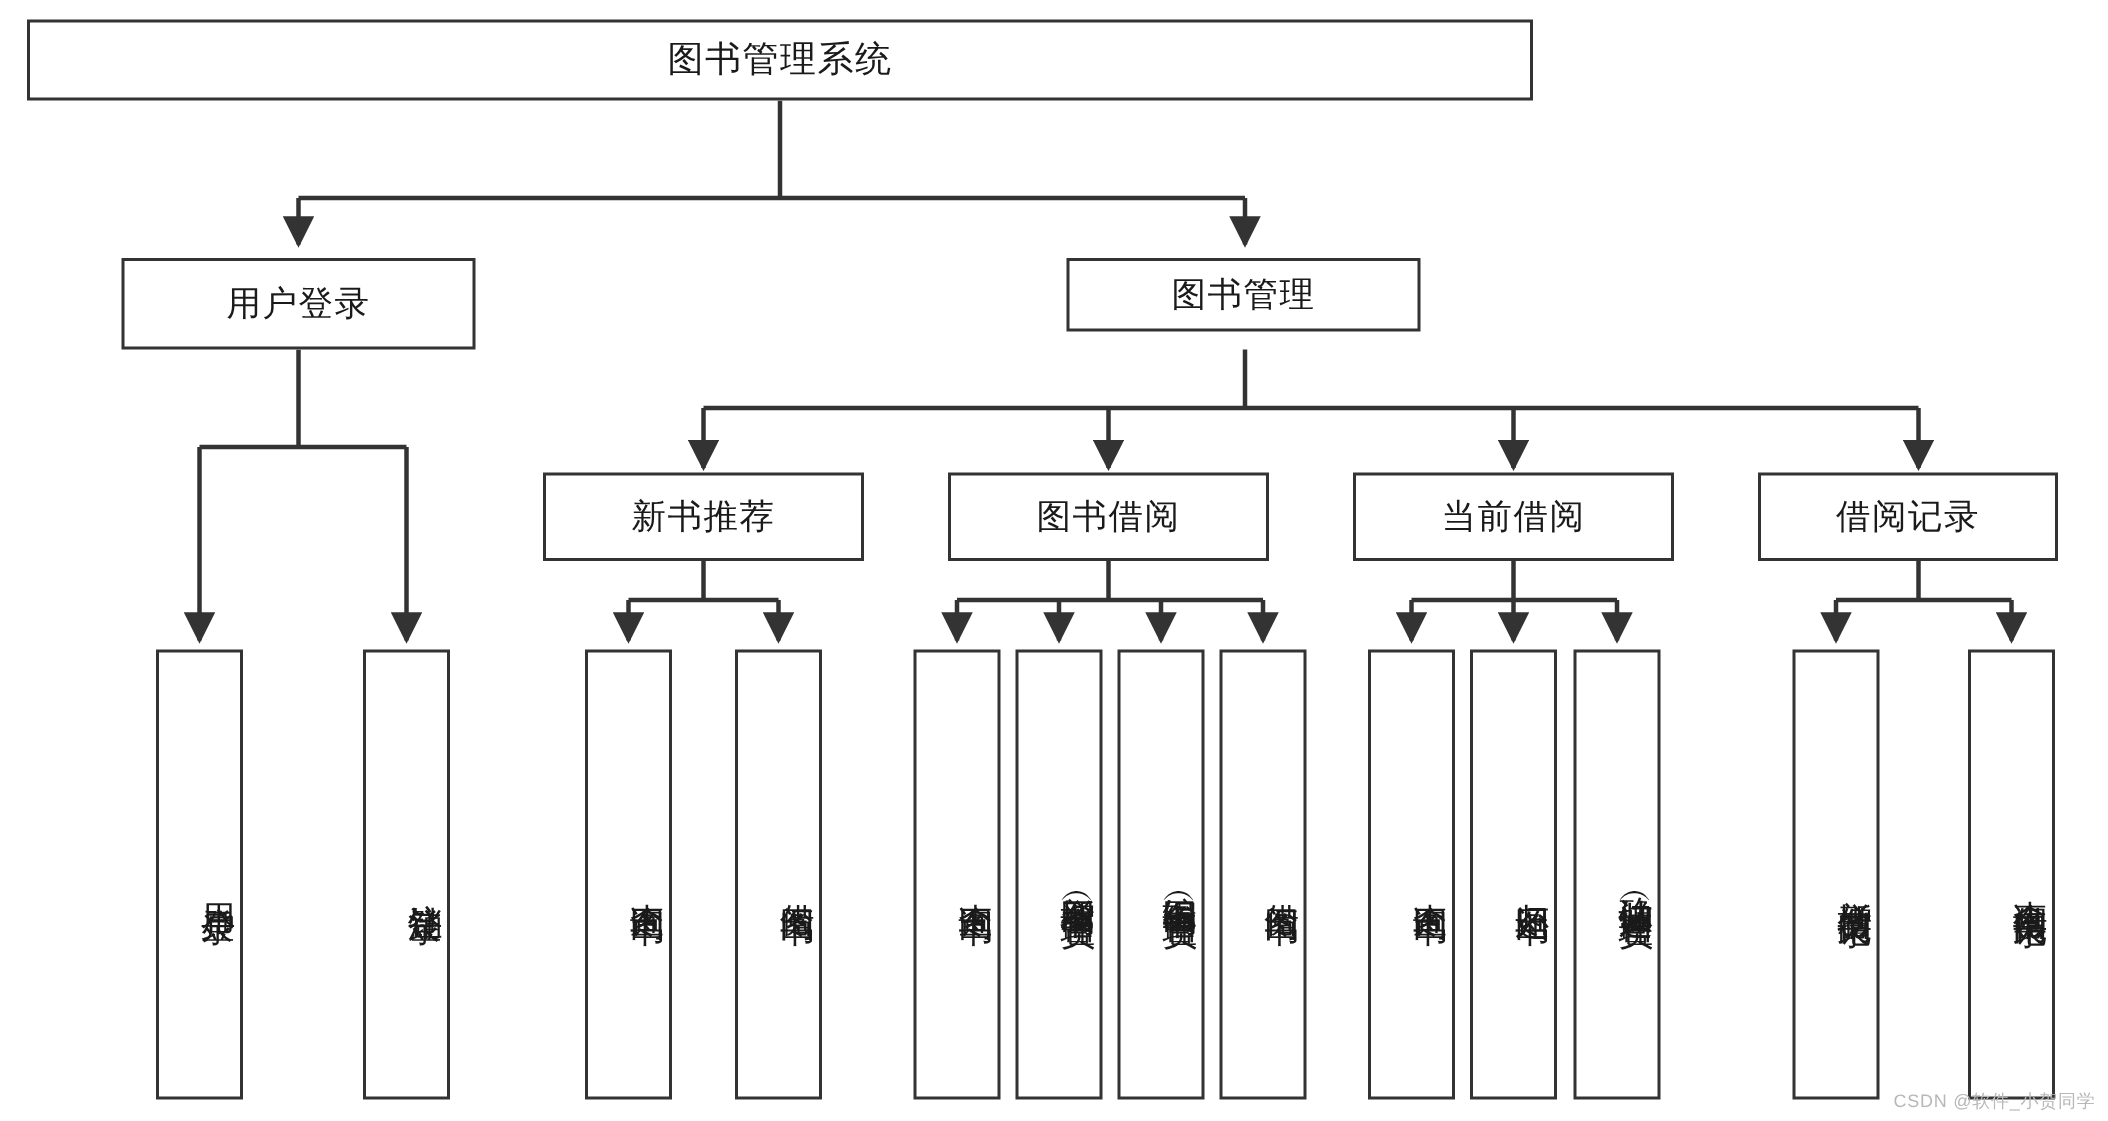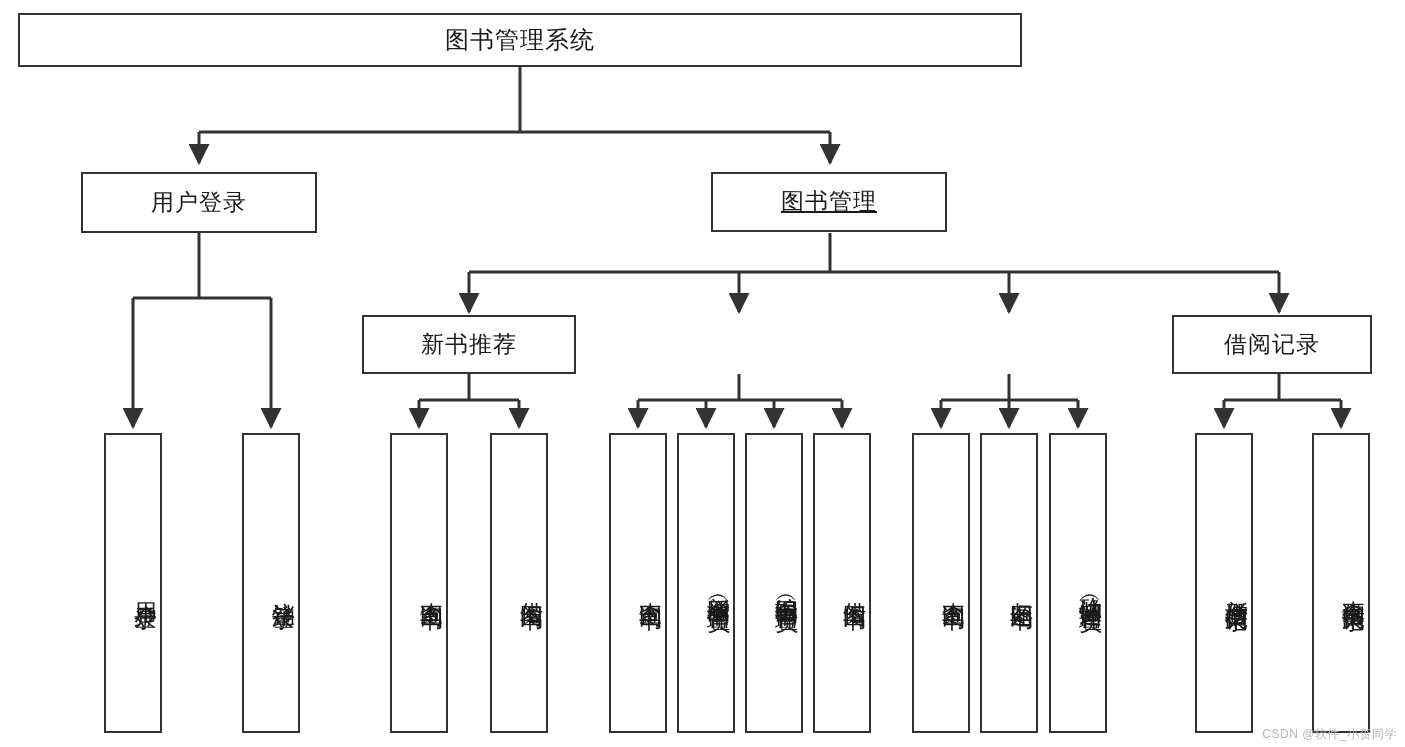--- a/index.html
+++ b/index.html
@@ -117,25 +117,27 @@
       <path d="M 1224 400 L 1341 400"></path>
       <path d="M 1224 400 L 1224 427" marker-end="url(#arrow)"></path>
       <path d="M 1341 400 L 1341 427" marker-end="url(#arrow)"></path>
     </g>
   </svg>
 
   <div class="node horiz" id="node-root" style="left:18px; top:13px; width:1004px; height:54px;">图书管理系统</div>
 
   <div class="node horiz" style="left:81px; top:172px; width:236px; height:61px;">用户登录</div>
 
-  <div class="node horiz" style="left:711px; top:172px; width:236px; height:60px;text-decoration:underline;">图书管理</div>
+  <div class="node horiz" style="left:711px; top:172px; width:236px; height:49px;">图书管理</div>
 
   <div class="node horiz" style="left:362px; top:315px; width:214px; height:59px;text-align:center;">新书推荐</div>
 
+  <div class="node horiz" style="left:632px; top:315px; width:214px; height:59px;">图书借阅</div>
 
+  <div class="node horiz" style="left:902px; top:315px; width:214px; height:59px;">当前借阅</div>
 
   <div class="node horiz" style="left:1172px; top:315px; width:200px; height:59px;">借阅记录</div>
 
   <div class="node vert" style="left:104px; top:433px; width:58px; height:300px;">用户登录</div>
 
   <div class="node vert" style="left:242px; top:433px; width:58px; height:300px;">注销登录</div>
 
   <div class="node vert" style="left:390px; top:433px; width:58px; height:300px;">查询图书</div>
 
   <div class="node vert" style="left:490px; top:433px; width:58px; height:300px;">借阅图书</div>

